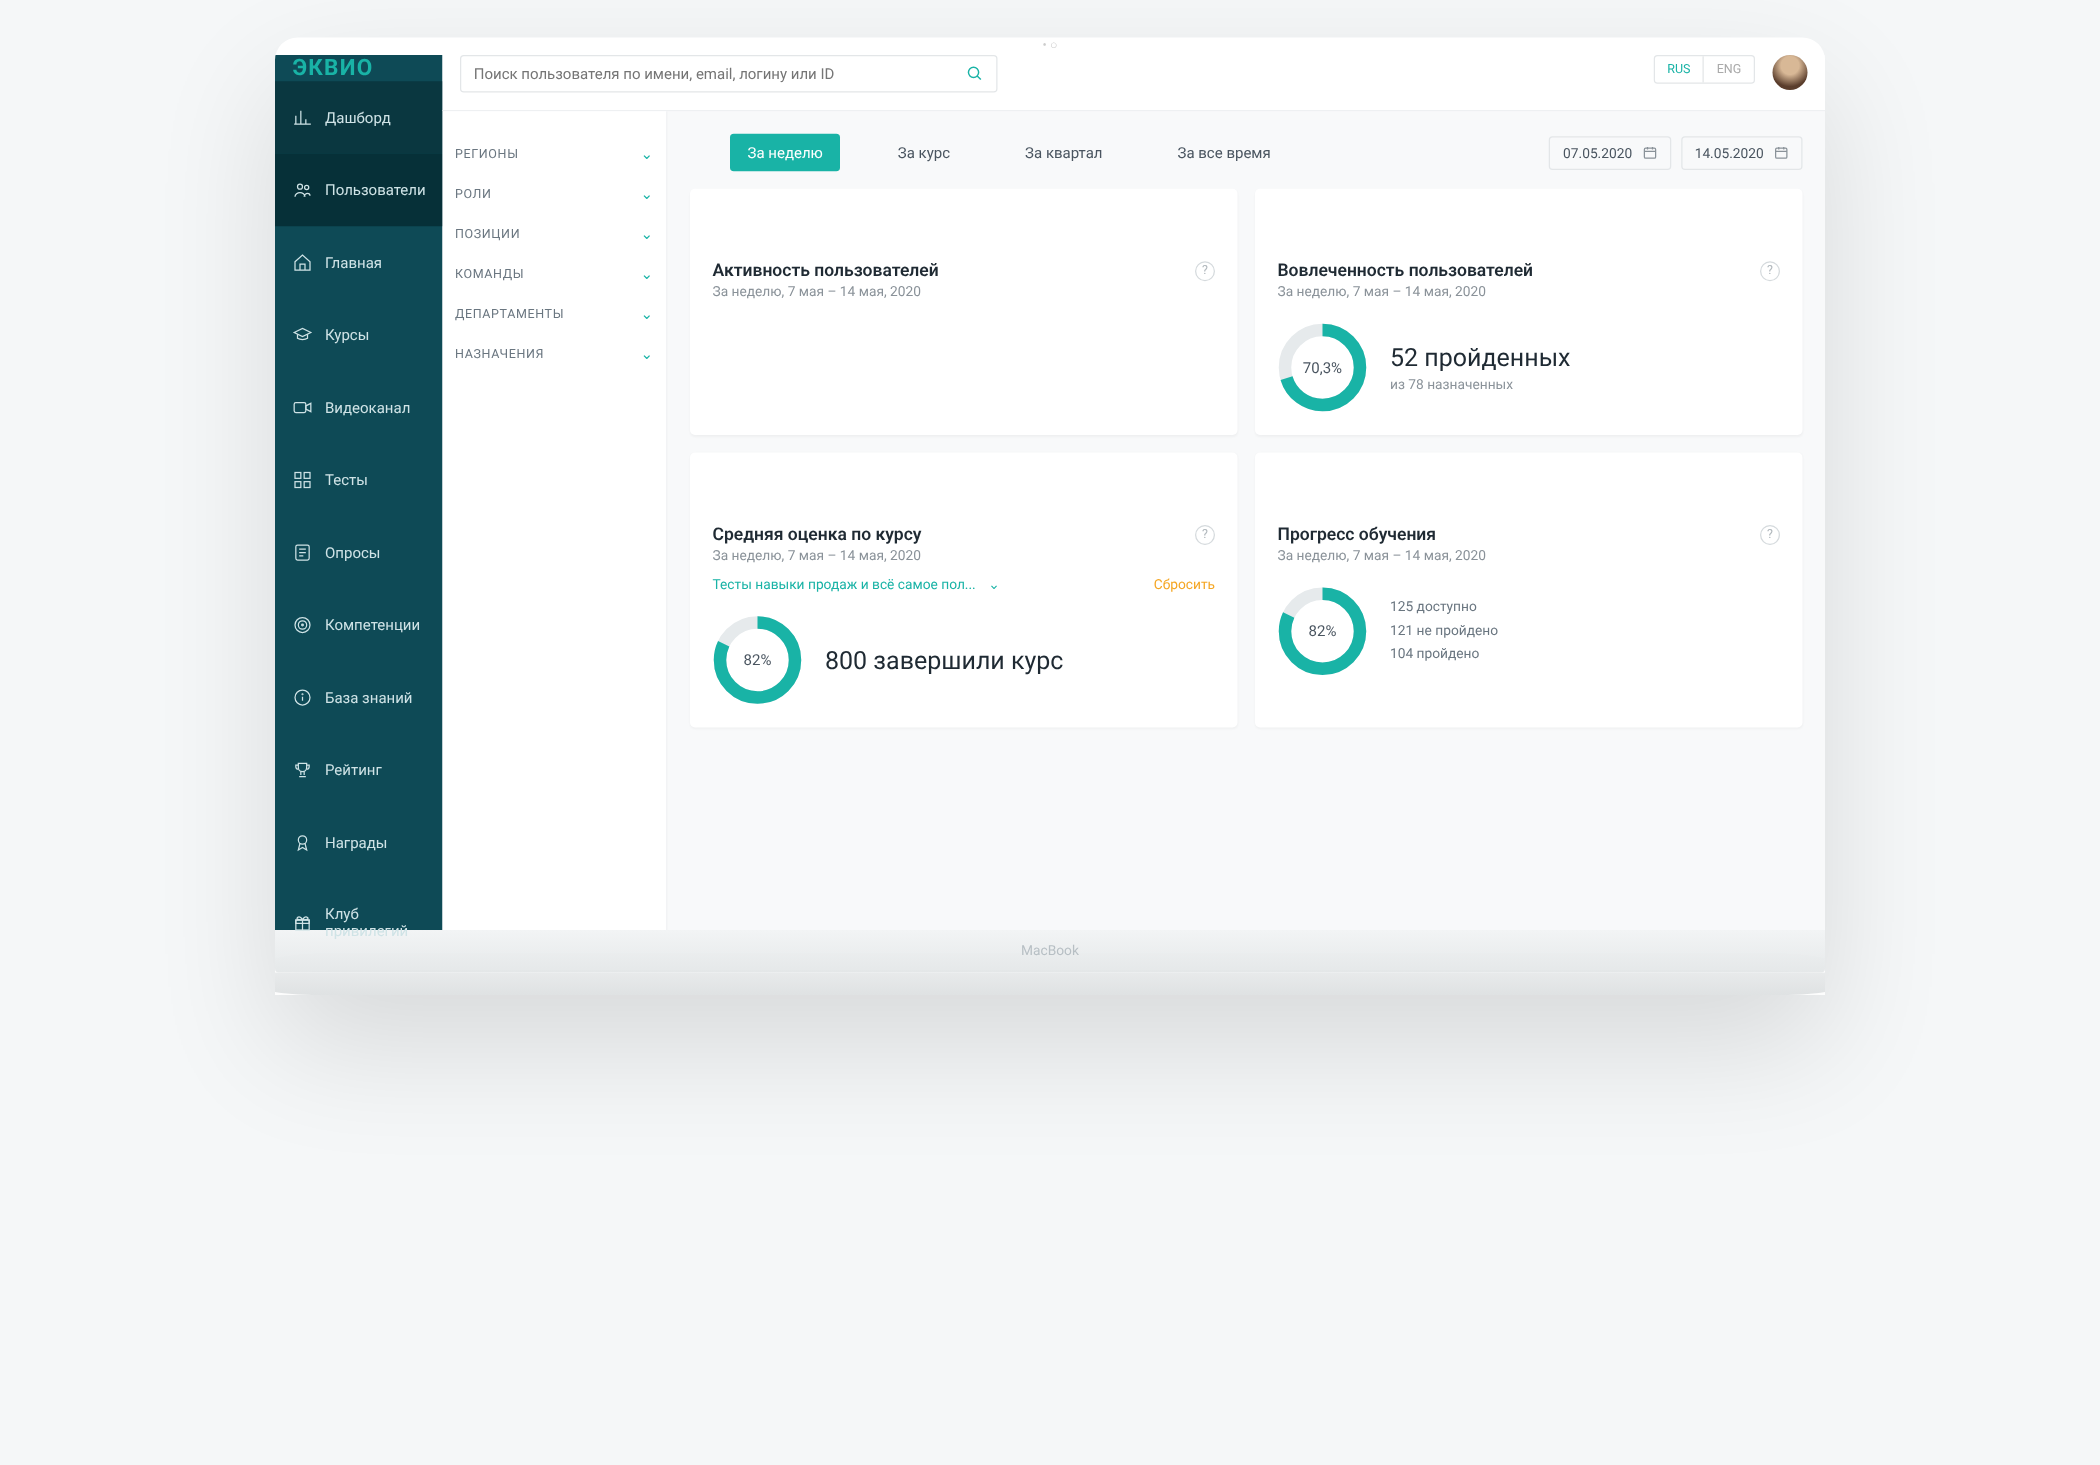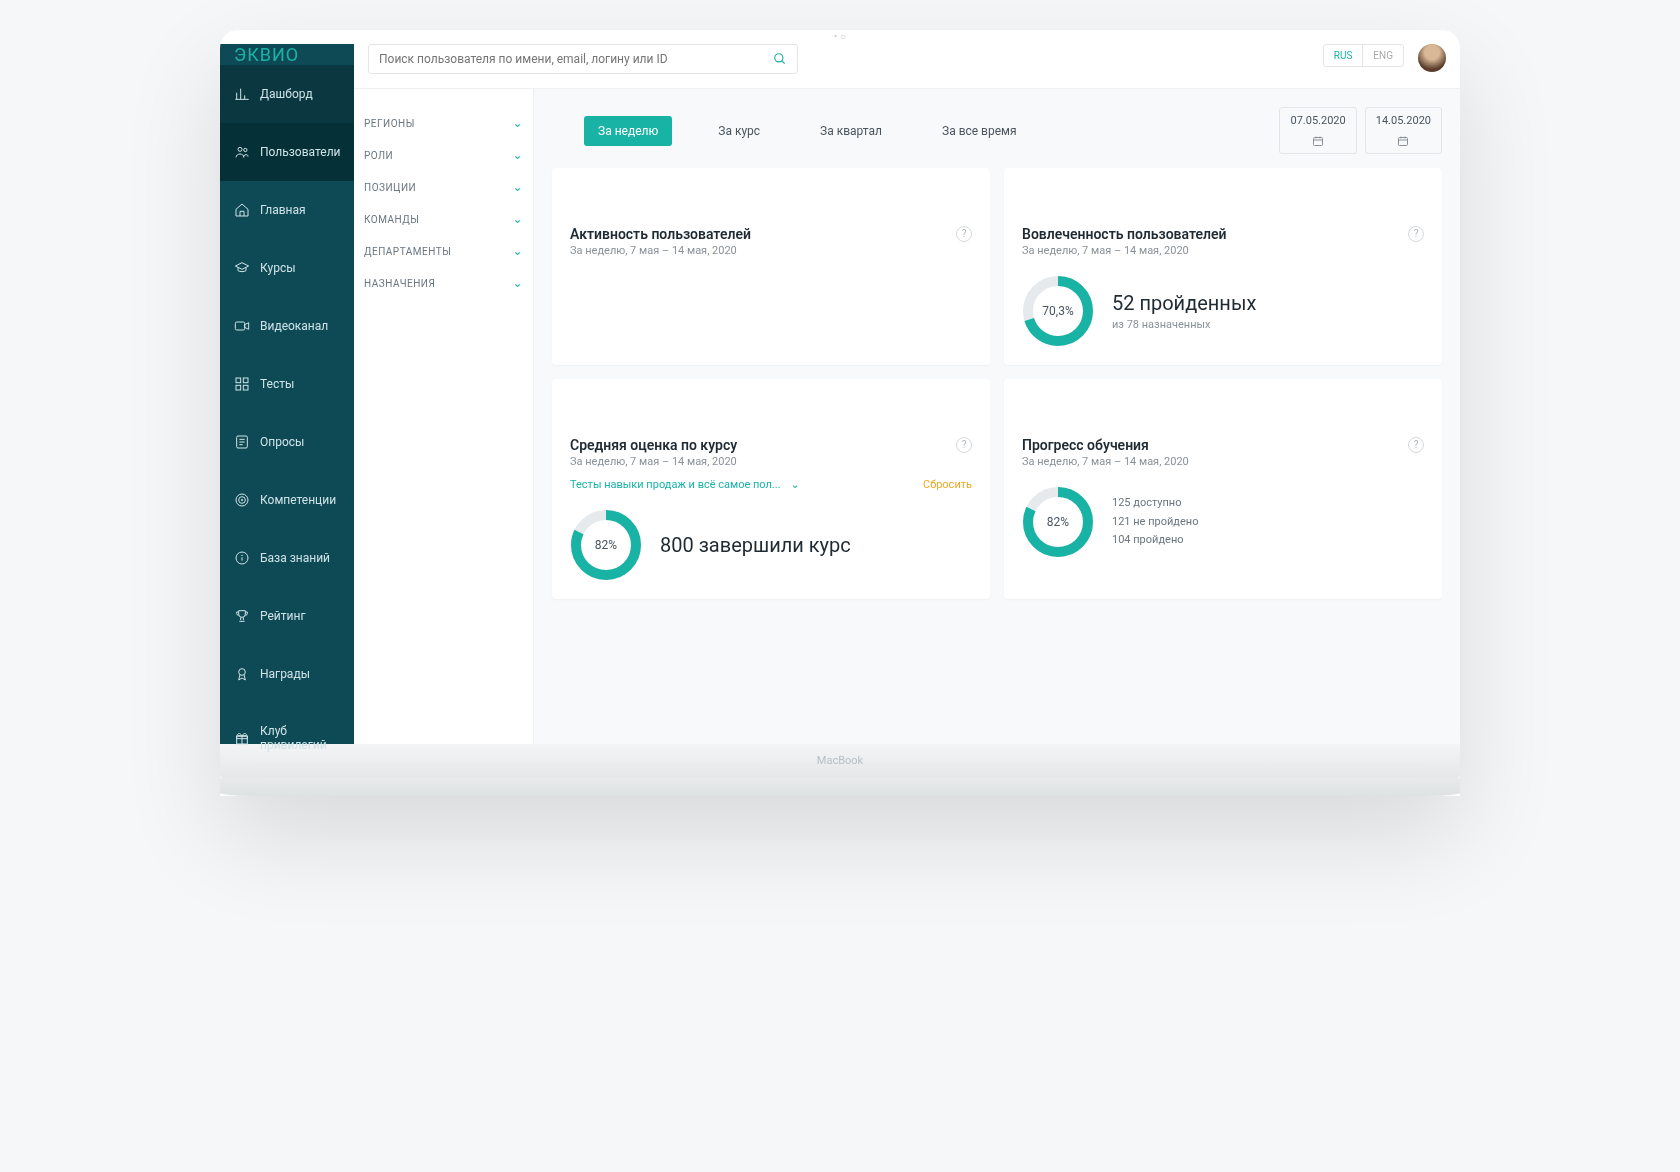--- a/index.html
+++ b/index.html
@@ -1,21 +1,21 @@
 <!DOCTYPE html>
 <html><head>
 <meta charset="utf-8">
 <style>
 * { margin:0; padding:0; box-sizing:border-box; font-family:-apple-system,BlinkMacSystemFont,"Segoe UI",Roboto,Arial,sans-serif; }
 body { background:#f5f7f8; width:1680px; height:1172px; display:flex; align-items:flex-start; justify-content:center; padding-top:30px;}
 .laptop { width:1240px; background:#fff; border-radius:18px 18px 0 0; box-shadow:0 40px 100px rgba(0,0,0,0.12); overflow:hidden; position:relative; }
 .cam { height:14px; text-align:center; color:#ccc; font-size:10px; line-height:14px; }
 .screen { display:flex; height:700px; background:#f8f9fa; }
 .sidebar { width:134px; background:#0e4a56; color:#cfe3e6; font-size:12px; display:flex; flex-direction:column;}
-.logo { height:45px; display:flex; align-items:center; padding:0 14px; color:#19b3a6; font-weight:400; font-size:18px; letter-spacing:1px;}
+.logo { height:45px; display:flex; align-items:center; padding:0 14px; color:#19b3a6; font-weight:700; font-size:18px; letter-spacing:1px;}
 .sb-item { display:flex; align-items:center; gap:10px; padding:21px 14px; cursor:pointer;}
 .sb-item.active { background:#0a3740;}
 .sb-item.sel { background:#063038;}
 .sb-icon { width:16px; height:16px; flex:none; display:flex; align-items:center; justify-content:center;}
 .sb-icon svg { stroke:#cfe3e6; fill:none; stroke-width:1.5;}
 .content { flex:1; display:flex; flex-direction:column;}
 .topbar { height:45px; background:#fff; display:flex; align-items:flex-start; padding:0 14px; gap:14px; border-bottom:1px solid #eef0f2;}
 .search { flex:0 0 430px; height:30px; border:1px solid #e3e6e8; border-radius:3px; display:flex; align-items:center; padding:0 10px;}
 .search input { border:none; outline:none; flex:1; font-size:12px; color:#888;}
 .lang { margin-left:auto; border:1px solid #e3e6e8; border-radius:3px; display:flex; font-size:10px;}
@@ -25,21 +25,21 @@
 .avatar { width:28px; height:28px; border-radius:50%; background:radial-gradient(circle at 50% 30%, #d8b896 30%, #5a3d2c 70%);}
 .body { flex:1; display:flex;}
 .filters { width:180px; background:#fff; padding:18px 10px; border-right:1px solid #eef0f2;}
 .filter { display:flex; justify-content:space-between; align-items:center; font-size:10px; letter-spacing:0.5px; color:#6a7680; padding:9px 0; text-transform:uppercase; cursor:pointer;}
 .chev { color:#19b3a6; font-size:12px;}
 .main { flex:1; padding:18px;}
 .period-row { display:flex; align-items:center; gap:0; margin-bottom:14px;}
 .period { padding:8px 14px; font-size:12px; color:#4a5560; cursor:pointer;margin-left:32px;}
 .period.active { background:#19b3a6; color:#fff; border-radius:3px;}
 .dates { margin-left:auto; display:flex; gap:8px;}
-.date { border:1px solid #e3e6e8; border-radius:3px; padding:6px 10px; font-size:11px; color:#4a5560; display:flex; align-items:center; gap:8px;flex-direction:column;}
+.date { border:1px solid #e3e6e8; border-radius:3px; padding:6px 10px; font-size:11px; color:#4a5560; display:flex; align-items:center; gap:8px;}
 .cards { display:grid; grid-template-columns:1fr 1fr; gap:14px;}
 .card { background:#fff; border-radius:4px; padding:18px; box-shadow:0 1px 2px rgba(0,0,0,0.04);}
 .card-hd { display:flex; justify-content:space-between; align-items:flex-start;margin-top:40px;}
 .card-ttl { font-size:14px; font-weight:600; color:#1f2a33;}
 .card-sub { font-size:11px; color:#8a9299; margin-top:2px;}
 .help { width:16px; height:16px; border:1px solid #d5dadd; border-radius:50%; color:#b0b7bc; font-size:10px; text-align:center; line-height:14px;}
 .card-body { display:flex; align-items:center; gap:18px; margin-top:18px;}
 .donut { width:72px; height:72px; position:relative;}
 .donut svg { transform:rotate(-90deg);}
 .donut-label { position:absolute; inset:0; display:flex; align-items:center; justify-content:center; font-size:12px; color:#4a5560;}

